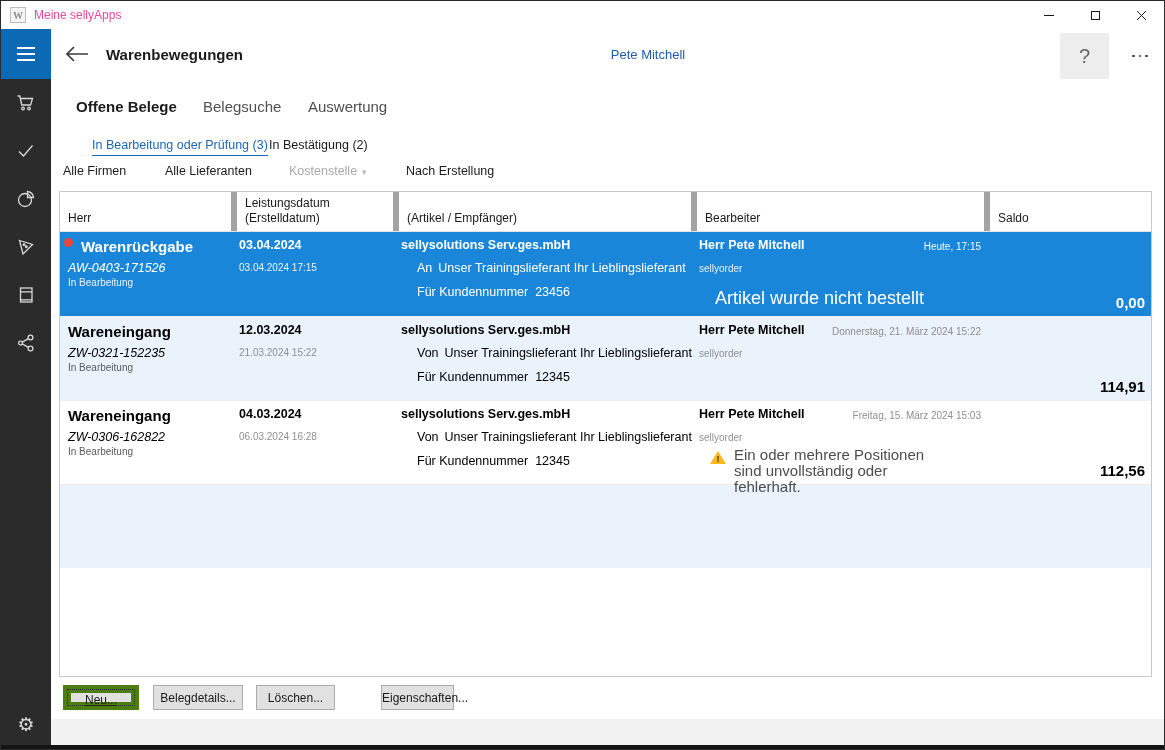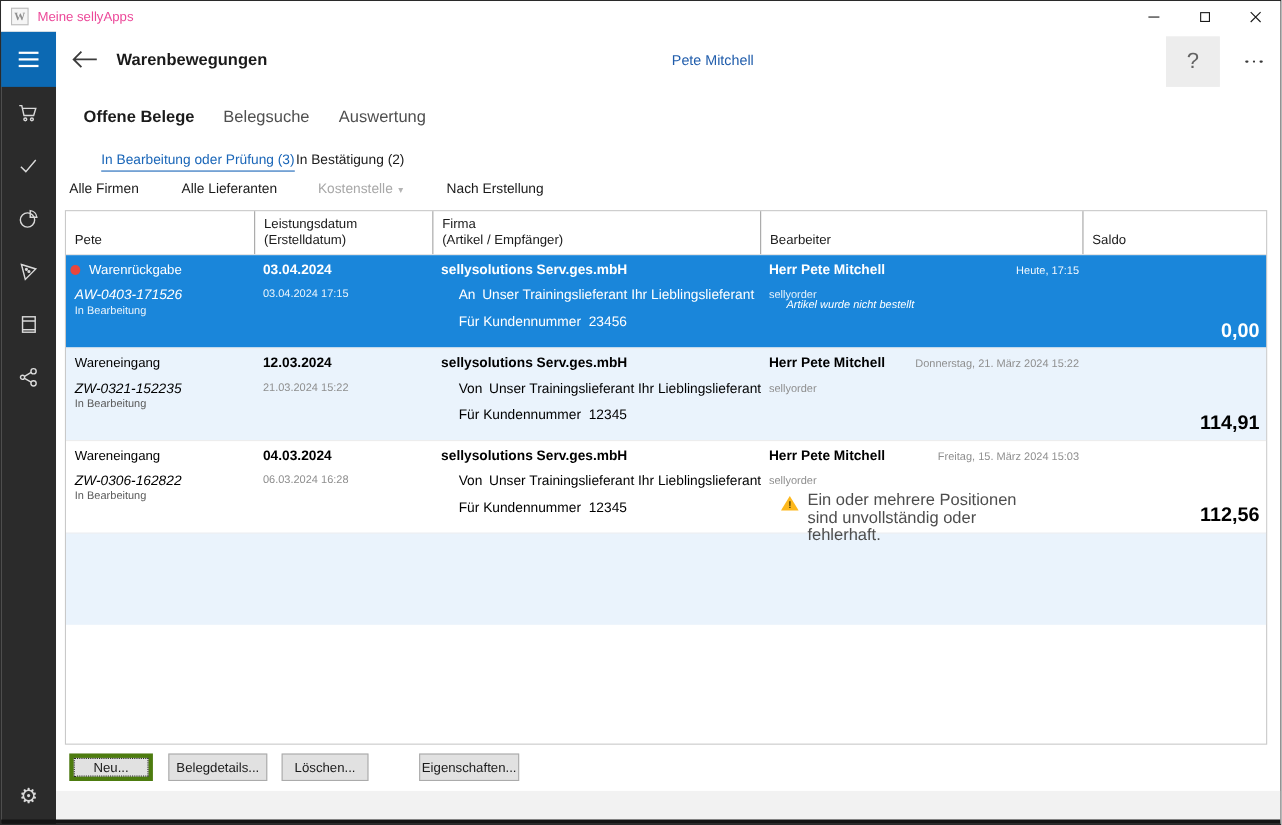--- a/index.html
+++ b/index.html
@@ -54,73 +54,73 @@
   .filter-btn.disabled { color:#a8a8a8; }
   .fb-0 { left:12px; } .fb-1 { left:114px; } .fb-2 { left:238px; } .fb-3 { left:355px; }
   .caret { font-size:9px; color:#b4b4b4; margin-left:5px; }
 
   
   .doc-table { position:absolute; left:8px; top:162px; width:1093px; height:486px;
                border:1px solid #c9c9c9; background:#fff; }
   .grid-cols { display:grid; grid-template-columns:171px 162px 298px 293px 167px; }
   .table-header { height:40px; border-bottom:1px solid #e2e2e2; }
   .th { display:flex; flex-direction:column; justify-content:flex-end; padding:0 0 5px 8px;
-        font-size:12px; color:#1a1a1a; line-height:15px; border-left:1px solid #a3a3a3; }
+        font-size:12px; color:#1a1a1a; line-height:15px; border-left:6px solid #a3a3a3; }
   .th:first-child { border-left:none; }
 
   .row { position:relative; height:84px; background:#fff; border-top:1px solid #ededed; cursor:default; }
   .row:first-child { border-top:none; }
   .row.alt { background:#eaf3fc; }
   .row.selected { background:#1a86da; color:#fff; border-top:none; }
   .cell { position:relative; }
 
-  .doc-type { position:absolute; top:6px; left:4px; display:flex; align-items:center; gap:8px;
-              font-size:12px; font-weight:400; }
+  .doc-type { position:absolute; top:6px; left:4px; display:flex; gap:8px;
+              font-size:15px; font-weight:700; }
   .dot { width:9px; height:9px; border-radius:50%; background:#e8463e; flex:none; }
   .row:not(.selected) .doc-type { left:8px; }
   .doc-number { position:absolute; top:29px; left:8px; font-size:12.5px;font-style:italic; }
   .doc-status { position:absolute; top:45px; left:8px; font-size:10px; color:#5a5a5a; }
   .row.selected .doc-status { color:rgba(255,255,255,.9); }
 
   .date-main { position:absolute; top:6px; left:8px; font-size:12.5px; font-weight:700; }
   .date-created { position:absolute; top:30px; left:8px; font-size:10px; color:#8f8f8f; }
   .row.selected .date-created { color:rgba(255,255,255,.9); }
 
   .company { position:absolute; top:6px; left:8px; font-size:12.5px; font-weight:700; }
   .partner-line { position:absolute; top:29px; left:24px; font-size:12.5px; white-space:nowrap; }
   .direction { margin-right:6px; }
   .customer-line { position:absolute; top:53px; left:24px; font-size:12.5px; }
   .customer-number { margin-left:7px; }
 
   .editor { position:absolute; top:6px; left:8px; font-size:12.5px; font-weight:700; }
   .editor-app { position:absolute; top:31px; left:8px; font-size:10px; color:#8f8f8f; }
   .row.selected .editor-app { color:rgba(255,255,255,.88); }
-  .note { position:absolute; top:40px; left:24px; font-size:10px;font-style:italic; }
+  .note { position:absolute; top:56px; left:24px; font-size:18px; }
   .warning-wrap { position:absolute; top:46px; left:19px; display:flex; gap:8px; width:240px; }
   .warning-icon { position:relative; width:16px; height:14px; flex:none; margin-top:4px; }
   .warning-icon .tri { position:absolute; left:0; top:0; width:0; height:0;
       border-left:8px solid transparent; border-right:8px solid transparent; border-bottom:13px solid #fdb81c; }
   .warning-icon .excl { position:absolute; left:0; top:3px; width:16px; text-align:center;
       font-size:9px; font-weight:700; color:#4a3a00; line-height:10px; }
   .warning-text { font-size:15px; color:#4d4d4d; line-height:16px; width:205px; }
 
   .timestamp { position:absolute; top:9px; right:170px; font-size:10px; color:#8f8f8f; white-space:nowrap; }
   .row.selected .timestamp { color:#f4f9fe; }
-  .saldo { position:absolute; bottom:5px; right:6px; font-size:18px; font-weight:700; }
+  .saldo { position:absolute; bottom:5px; right:6px; font-size:15px; font-weight:700; }
 
   .stripe { height:84px; background:#eaf3fc; border-top:1px solid #ededed; }
 
   
   .footer-btn { position:absolute; top:656px; height:25px; background:#e1e1e1; border:1px solid #ababab;
                 font-size:12px; color:#1a1a1a; }
-  .footer-btn.focused { border:4px solid #4d7c0f; outline:1px dotted #2a2a2a; outline-offset:-5px; }
+  .footer-btn.focused { border:8px solid #4d7c0f; outline:1px dotted #2a2a2a; outline-offset:-5px;text-decoration:underline; }
   .btn-0 { left:12px;  width:76px; }
   .btn-1 { left:102px; width:90px; }
   .btn-2 { left:205px; width:79px; }
-  .btn-3 { left:330px; width:91px; }
+  .btn-3 { left:330px; width:73px; }
 
   .bottom-strip { position:absolute; left:0; top:690px; width:1113px; height:28px; background:#f2f2f2; }
   .window-bottom { position:absolute; left:0; bottom:0; width:100%; height:4px; background:#141414; }
 </style>
 </head>
 <body>
 
 <div class="window">
 
   <div class="titlebar">
@@ -217,29 +217,28 @@
     <button class="filter-btn fb-0"><span>Alle Firmen</span></button>
     <button class="filter-btn fb-1"><span>Alle Lieferanten</span></button>
     <button class="filter-btn fb-2 disabled">
       <span>Kostenstelle</span><span class="caret">▾</span>
     </button>
     <button class="filter-btn fb-3"><span>Nach Erstellung</span></button>
 
     <div class="doc-table">
       <div class="table-header grid-cols">
         <div class="th">
-          <span>Pete</span>
+          <span>Herr</span>
             <span></span>
         </div>
         <div class="th">
           <span>Leistungsdatum</span>
             <span>(Erstelldatum)</span>
         </div>
         <div class="th">
-          <span>Firma</span>
             <span>(Artikel / Empfänger)</span>
         </div>
         <div class="th">
           <span>Bearbeiter</span>
             <span></span>
         </div>
         <div class="th">
           <span>Saldo</span>
             <span></span>
         </div>

